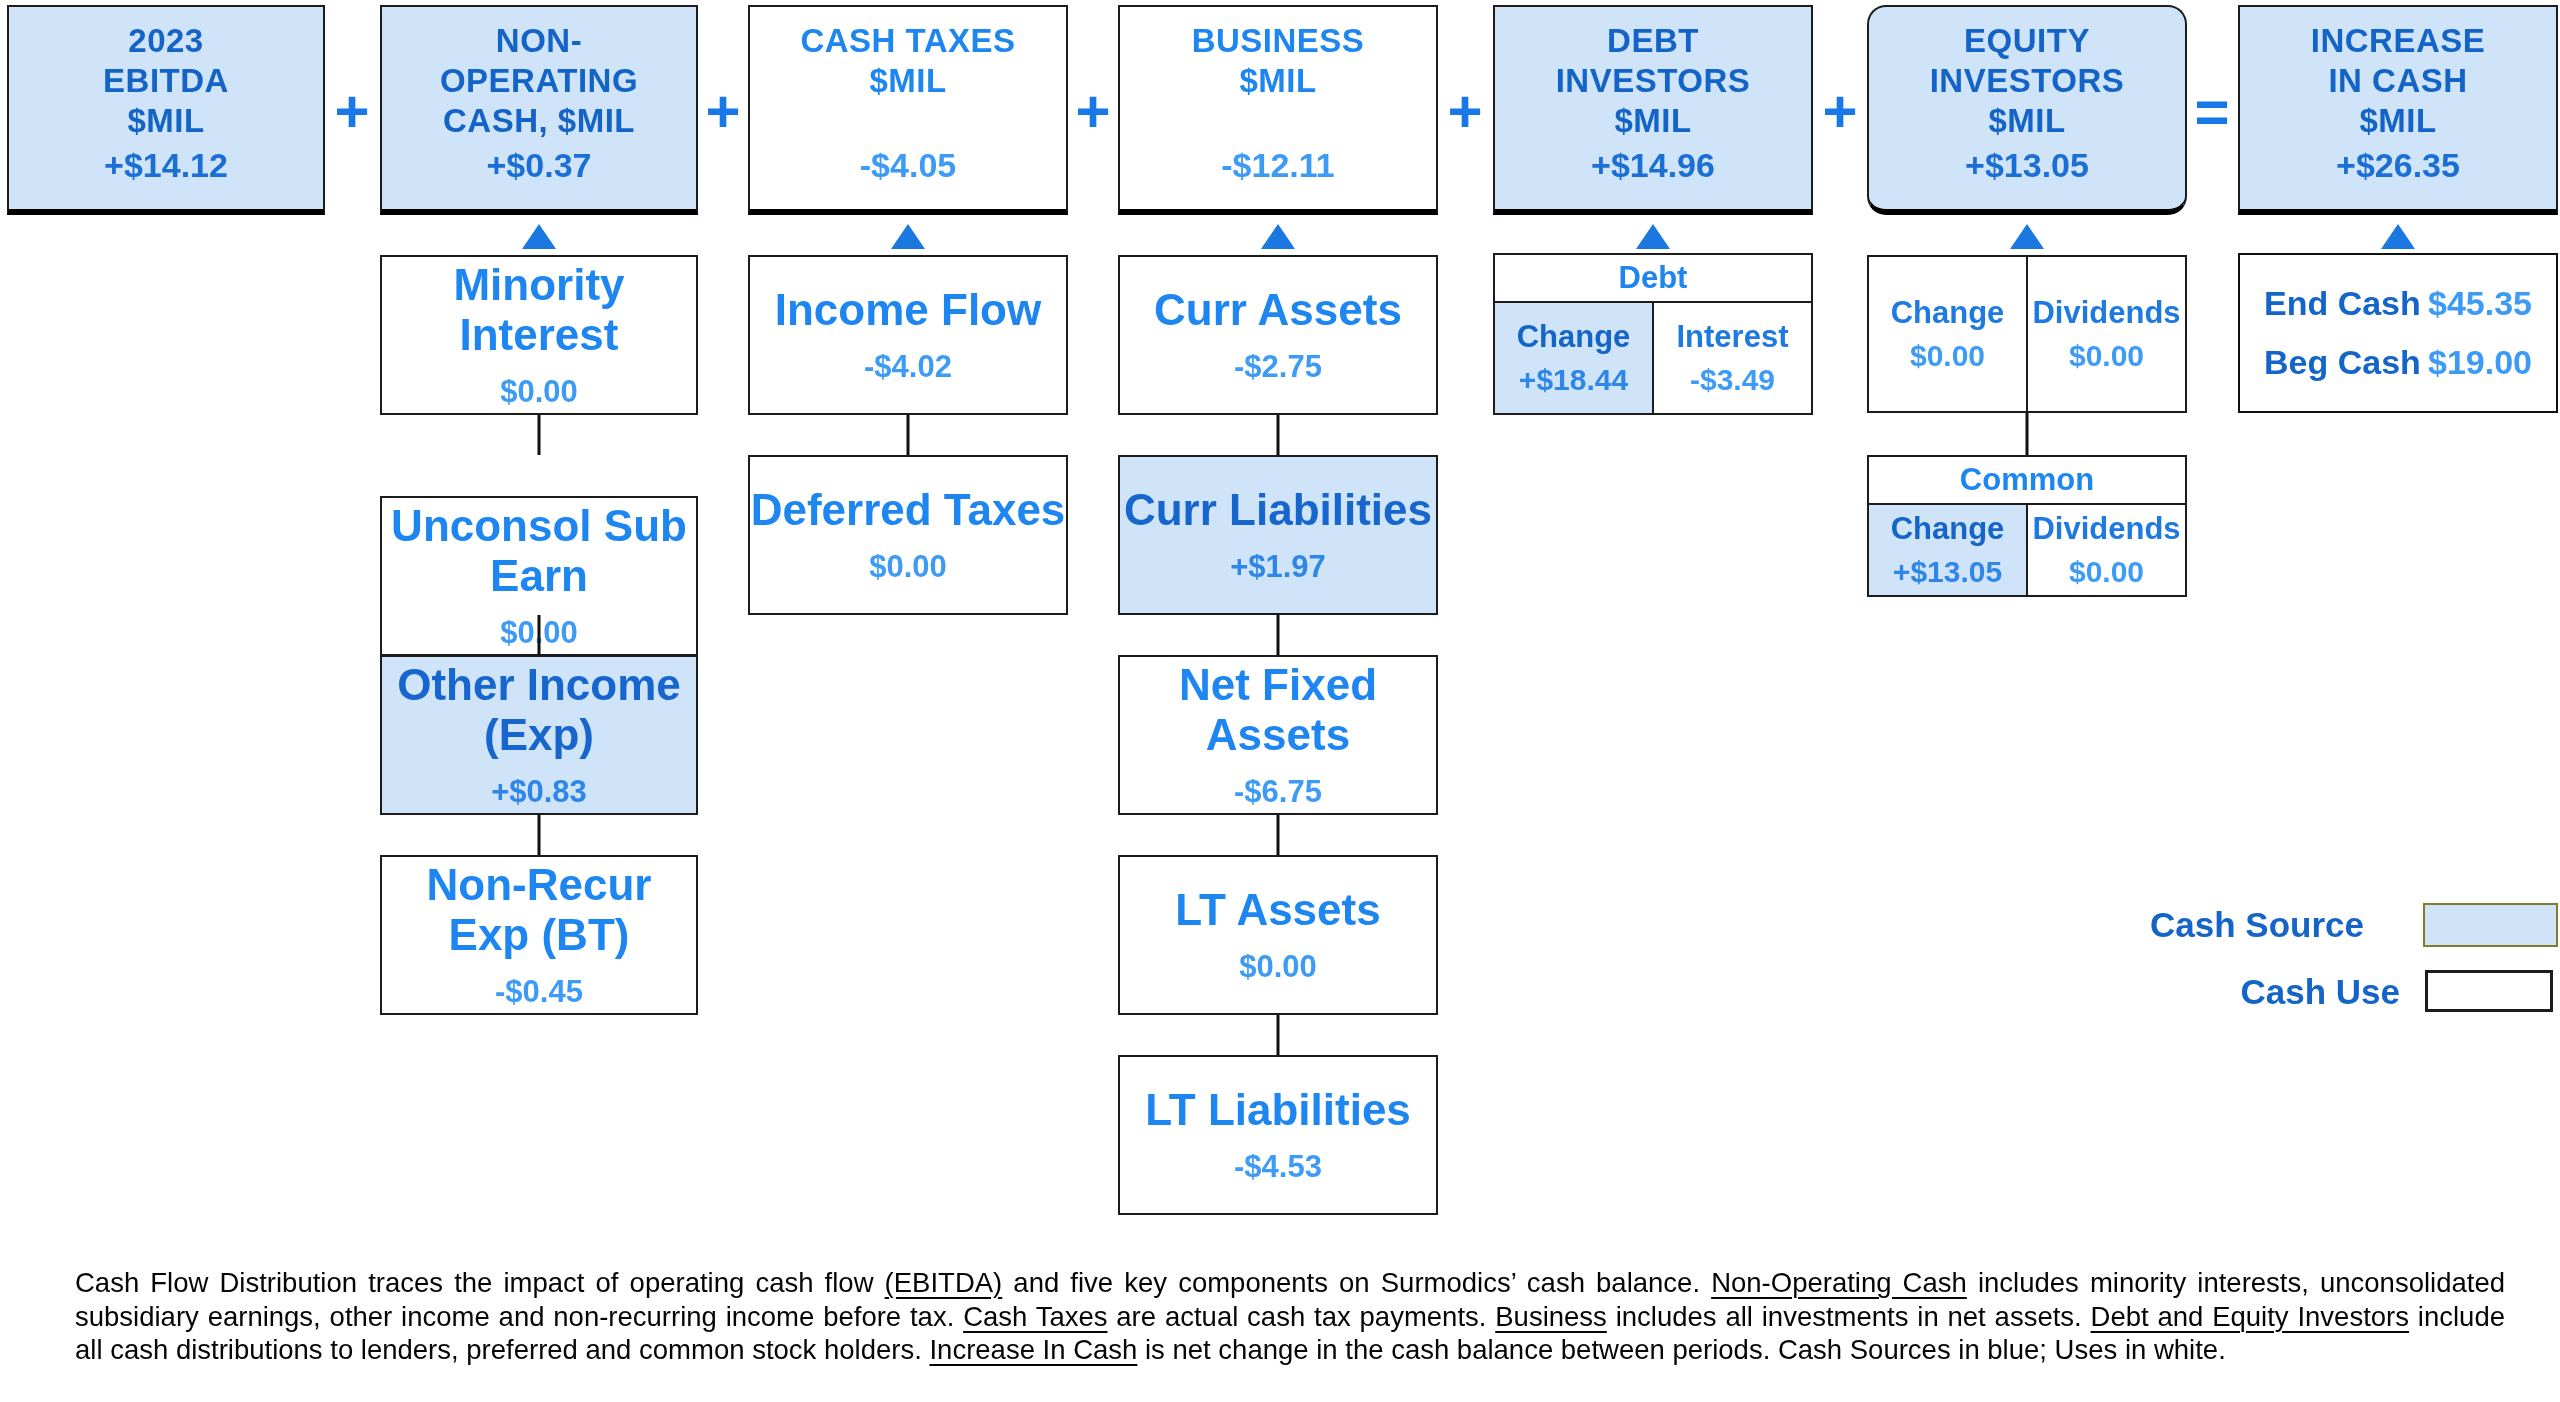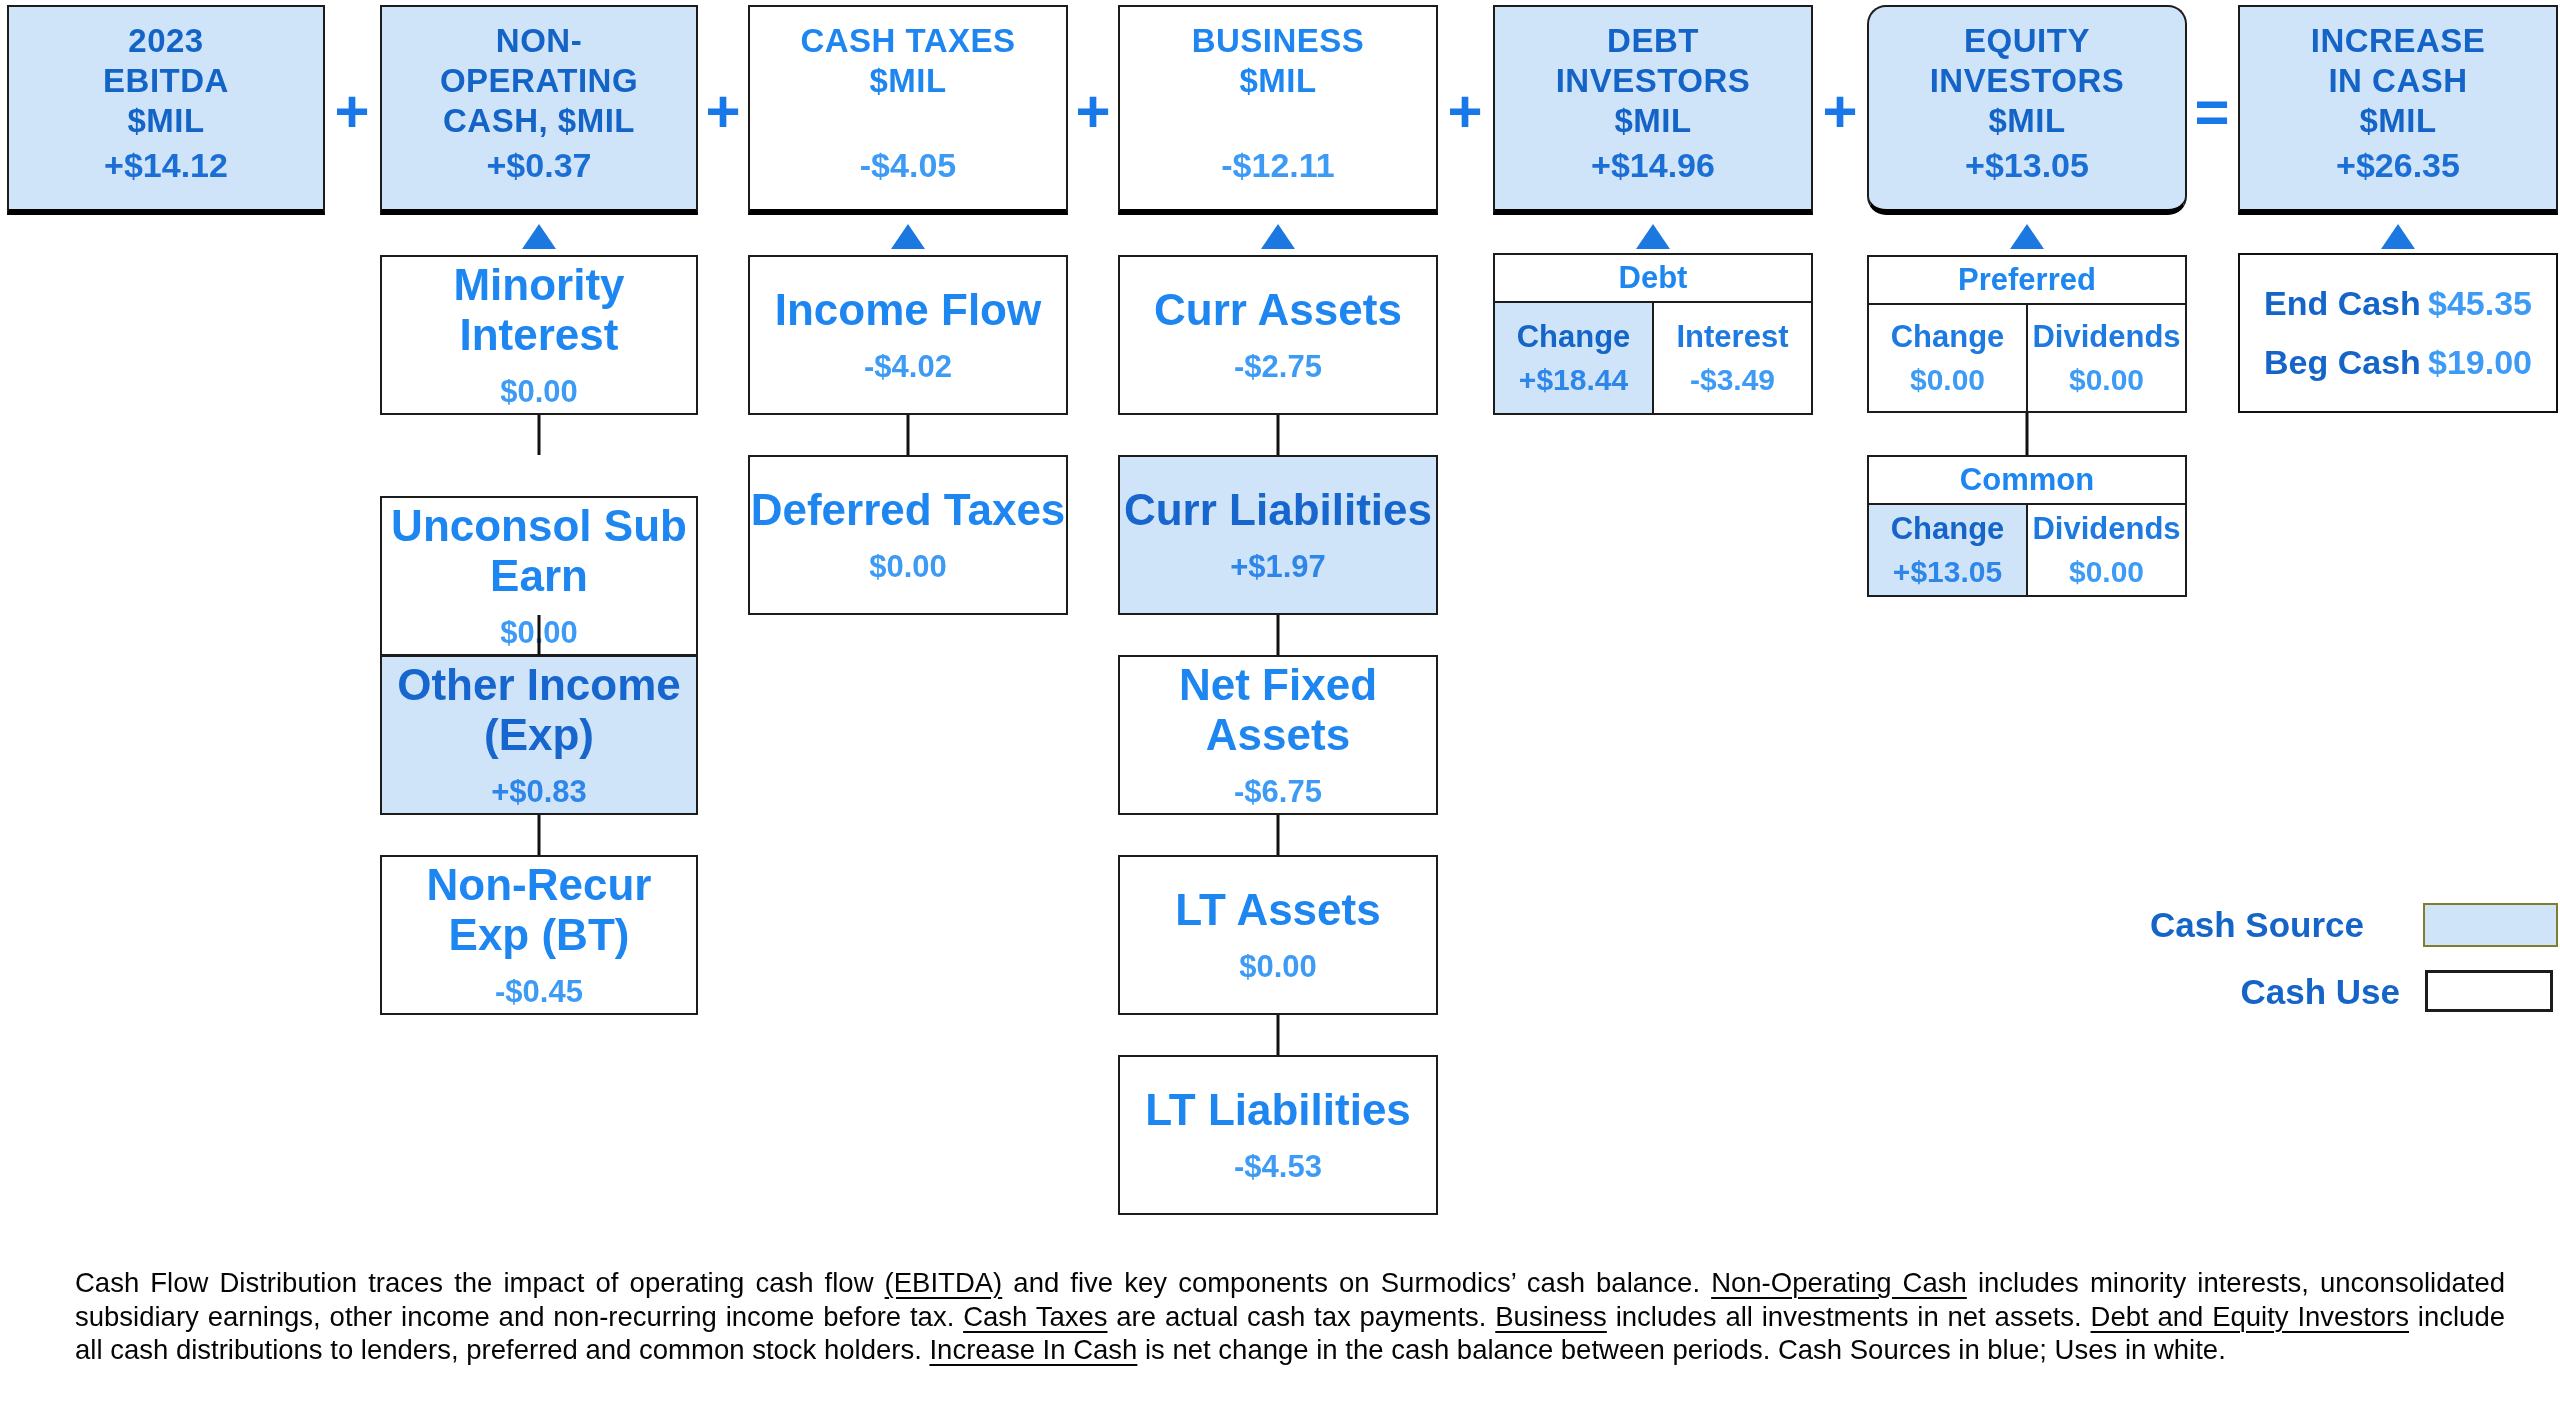--- a/index.html
+++ b/index.html
@@ -205,21 +205,20 @@
       <div class="v">+$18.44</div>
     </div>
     <div class="mt-cell use">
       <div class="t">Interest</div>
       <div class="v">-$3.49</div>
     </div>
   </div>
 </div>
 
 <div class="mtable" style="left:1867px;top:255px;width:320px;height:158px;">
-  <div class="mt-head">Preferred</div>
   <div class="mt-body">
     <div class="mt-cell use">
       <div class="t">Change</div>
       <div class="v">$0.00</div>
     </div>
     <div class="mt-cell use">
       <div class="t">Dividends</div>
       <div class="v">$0.00</div>
     </div>
   </div>

